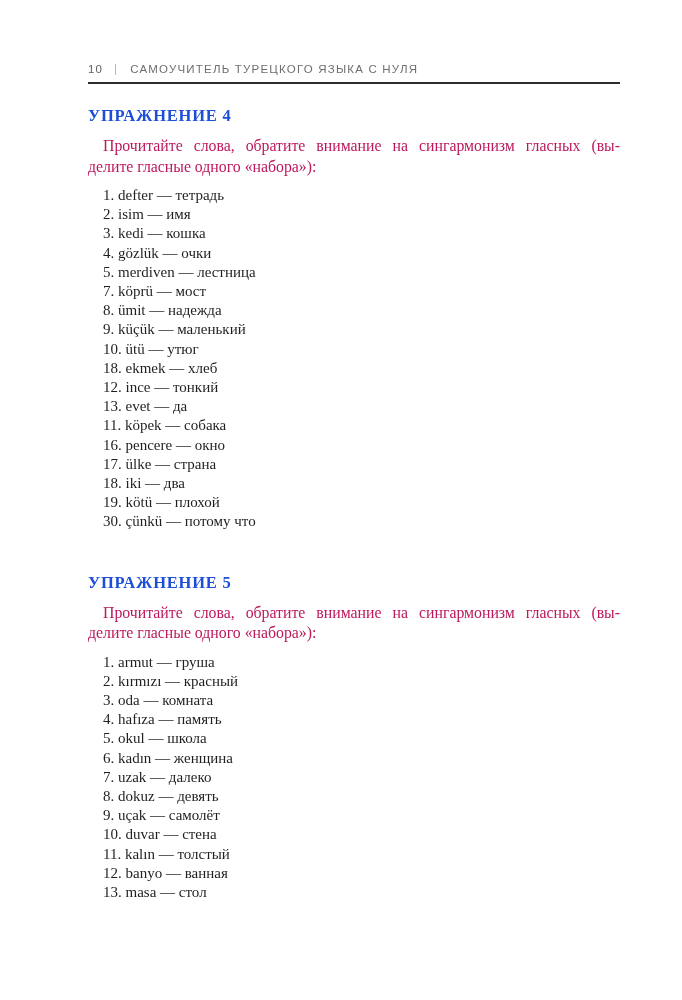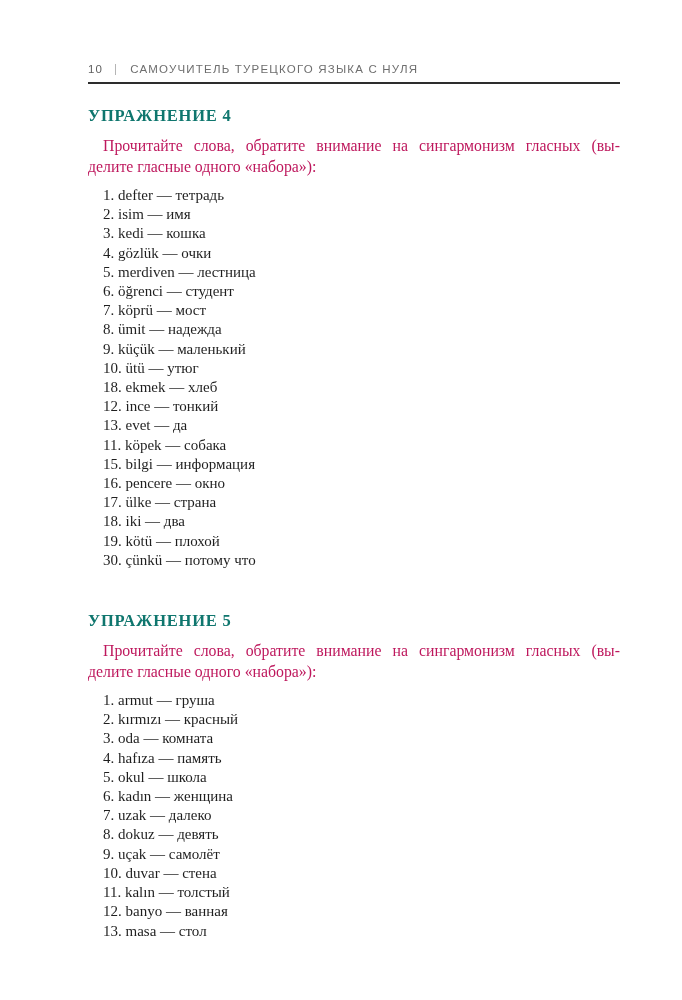--- a/index.html
+++ b/index.html
@@ -46,21 +46,21 @@
     height: 2px;
     background: #2d2d2d;
   }
   .exercise-heading {
     margin: 0;
     padding: 0;
     margin-top: 22px;
     font-size: 16.5px;
     font-weight: bold;
     letter-spacing: 0.8px;
-    color: #0f766e;
+    color: #1d4ed8;
   }
   .instruction {
     margin: 0;
     margin-top: 10px;
     font-size: 15.8px;
     line-height: 20.5px;
     color: #be185d;
   }
   .instruction .line1 {
     display: block;
@@ -103,30 +103,28 @@
     <p class="instruction">
       <span class="line1">Прочитайте слова, обратите внимание на сингармонизм гласных (вы-</span>
       <span class="line2">делите гласные одного «набора»):</span>
     </p>
     <div class="word-list">
         <div class="word-item">1. defter — тетрадь</div>
         <div class="word-item">2. isim — имя</div>
         <div class="word-item">3. kedi — кошка</div>
         <div class="word-item">4. gözlük — очки</div>
         <div class="word-item">5. merdiven — лестница</div>
-        <div class="word-item">6. öğrenci — студент</div>
         <div class="word-item">7. köprü — мост</div>
         <div class="word-item">8. ümit — надежда</div>
         <div class="word-item">9. küçük — маленький</div>
         <div class="word-item">10. ütü — утюг</div>
         <div class="word-item">18. ekmek — хлеб</div>
         <div class="word-item">12. ince — тонкий</div>
         <div class="word-item">13. evet — да</div>
         <div class="word-item">11. köpek — собака</div>
-        <div class="word-item">15. bilgi — информация</div>
         <div class="word-item">16. pencere — окно</div>
         <div class="word-item">17. ülke — страна</div>
         <div class="word-item">18. iki — два</div>
         <div class="word-item">19. kötü — плохой</div>
         <div class="word-item">30. çünkü — потому что</div>
       </div>
   </section>
 
   <section class="section-5">
     <h2 class="exercise-heading">УПРАЖНЕНИЕ 5</h2>

